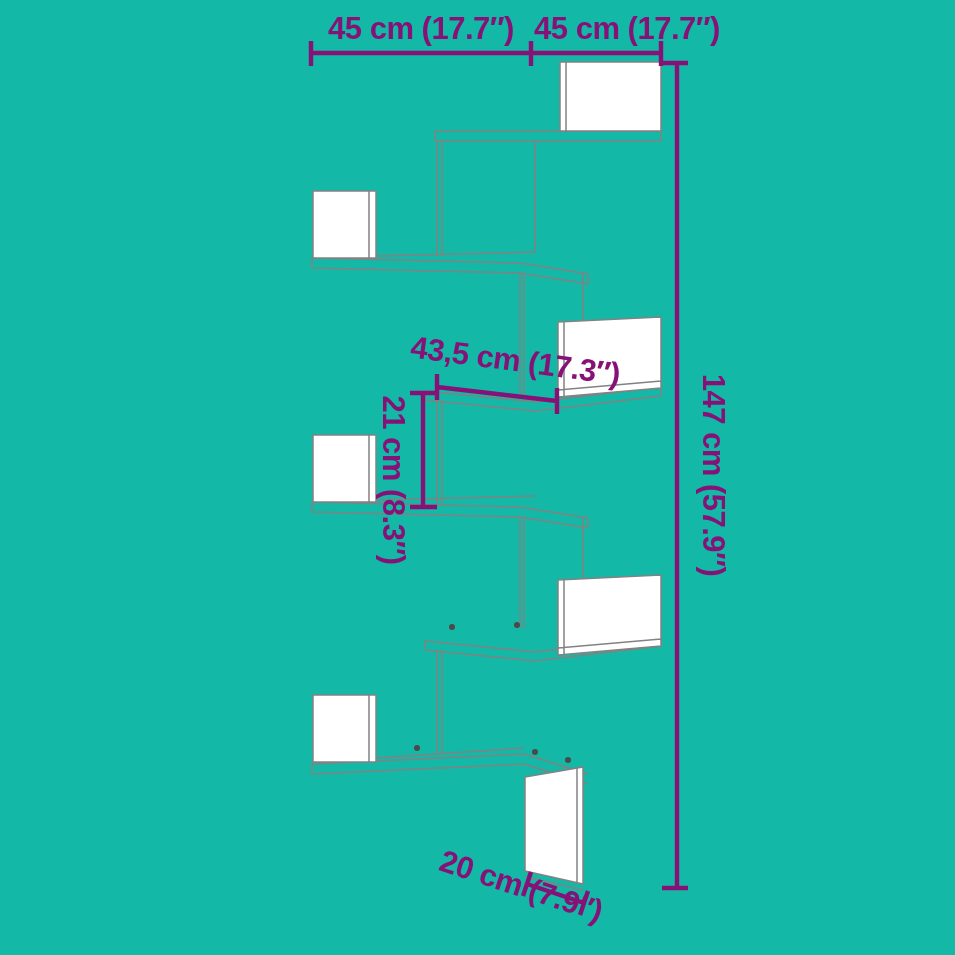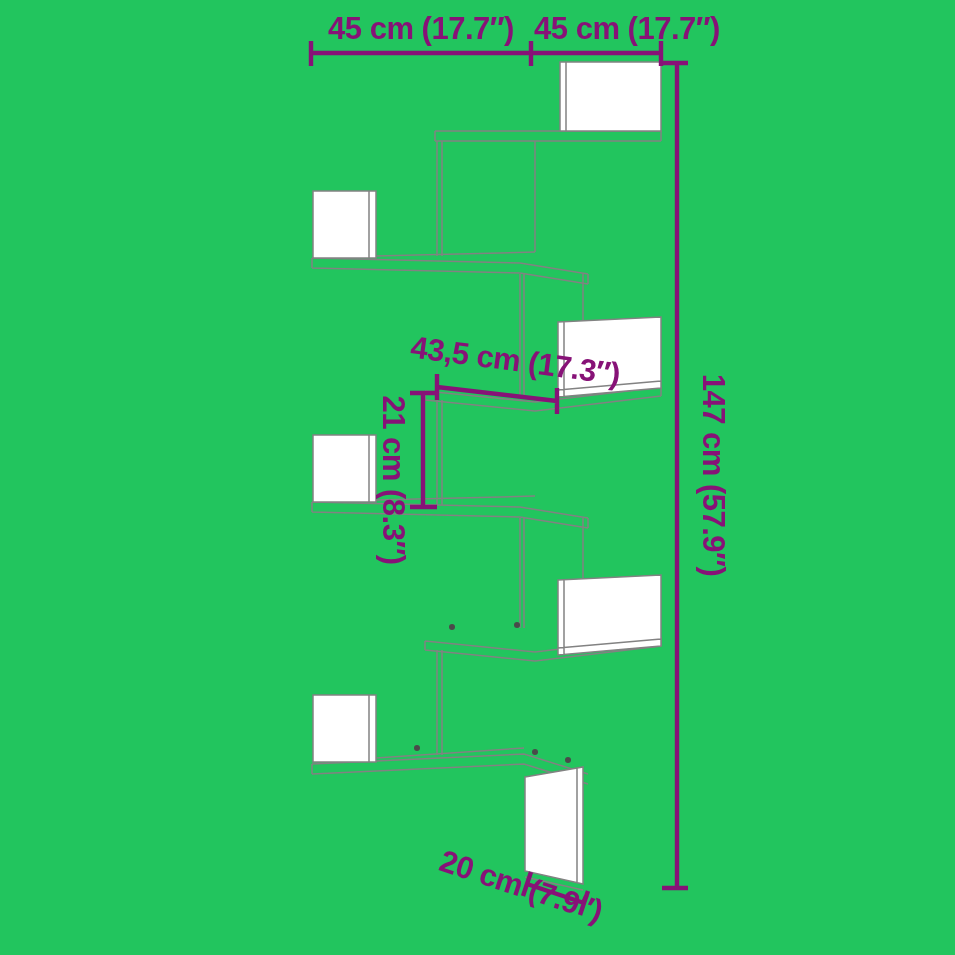--- a/index.html
+++ b/index.html
@@ -1,16 +1,16 @@
 <!DOCTYPE html>
 <html><head>
 <meta charset="utf-8">
 <style>
   html,body{margin:0;padding:0;background:#ffffff;}
-  #stage{position:relative;width:955px;height:955px;background:#22c55e;overflow:hidden;}
+  #stage{position:relative;width:955px;height:955px;background:#14b8a6;overflow:hidden;}
   svg{display:block;}
   .dim-text{
     font-family:"Liberation Sans","DejaVu Sans",sans-serif;
     font-weight:bold;
     font-size:31px;
     letter-spacing:-0.5px;
   }
 </style>
 </head>
 <body>

